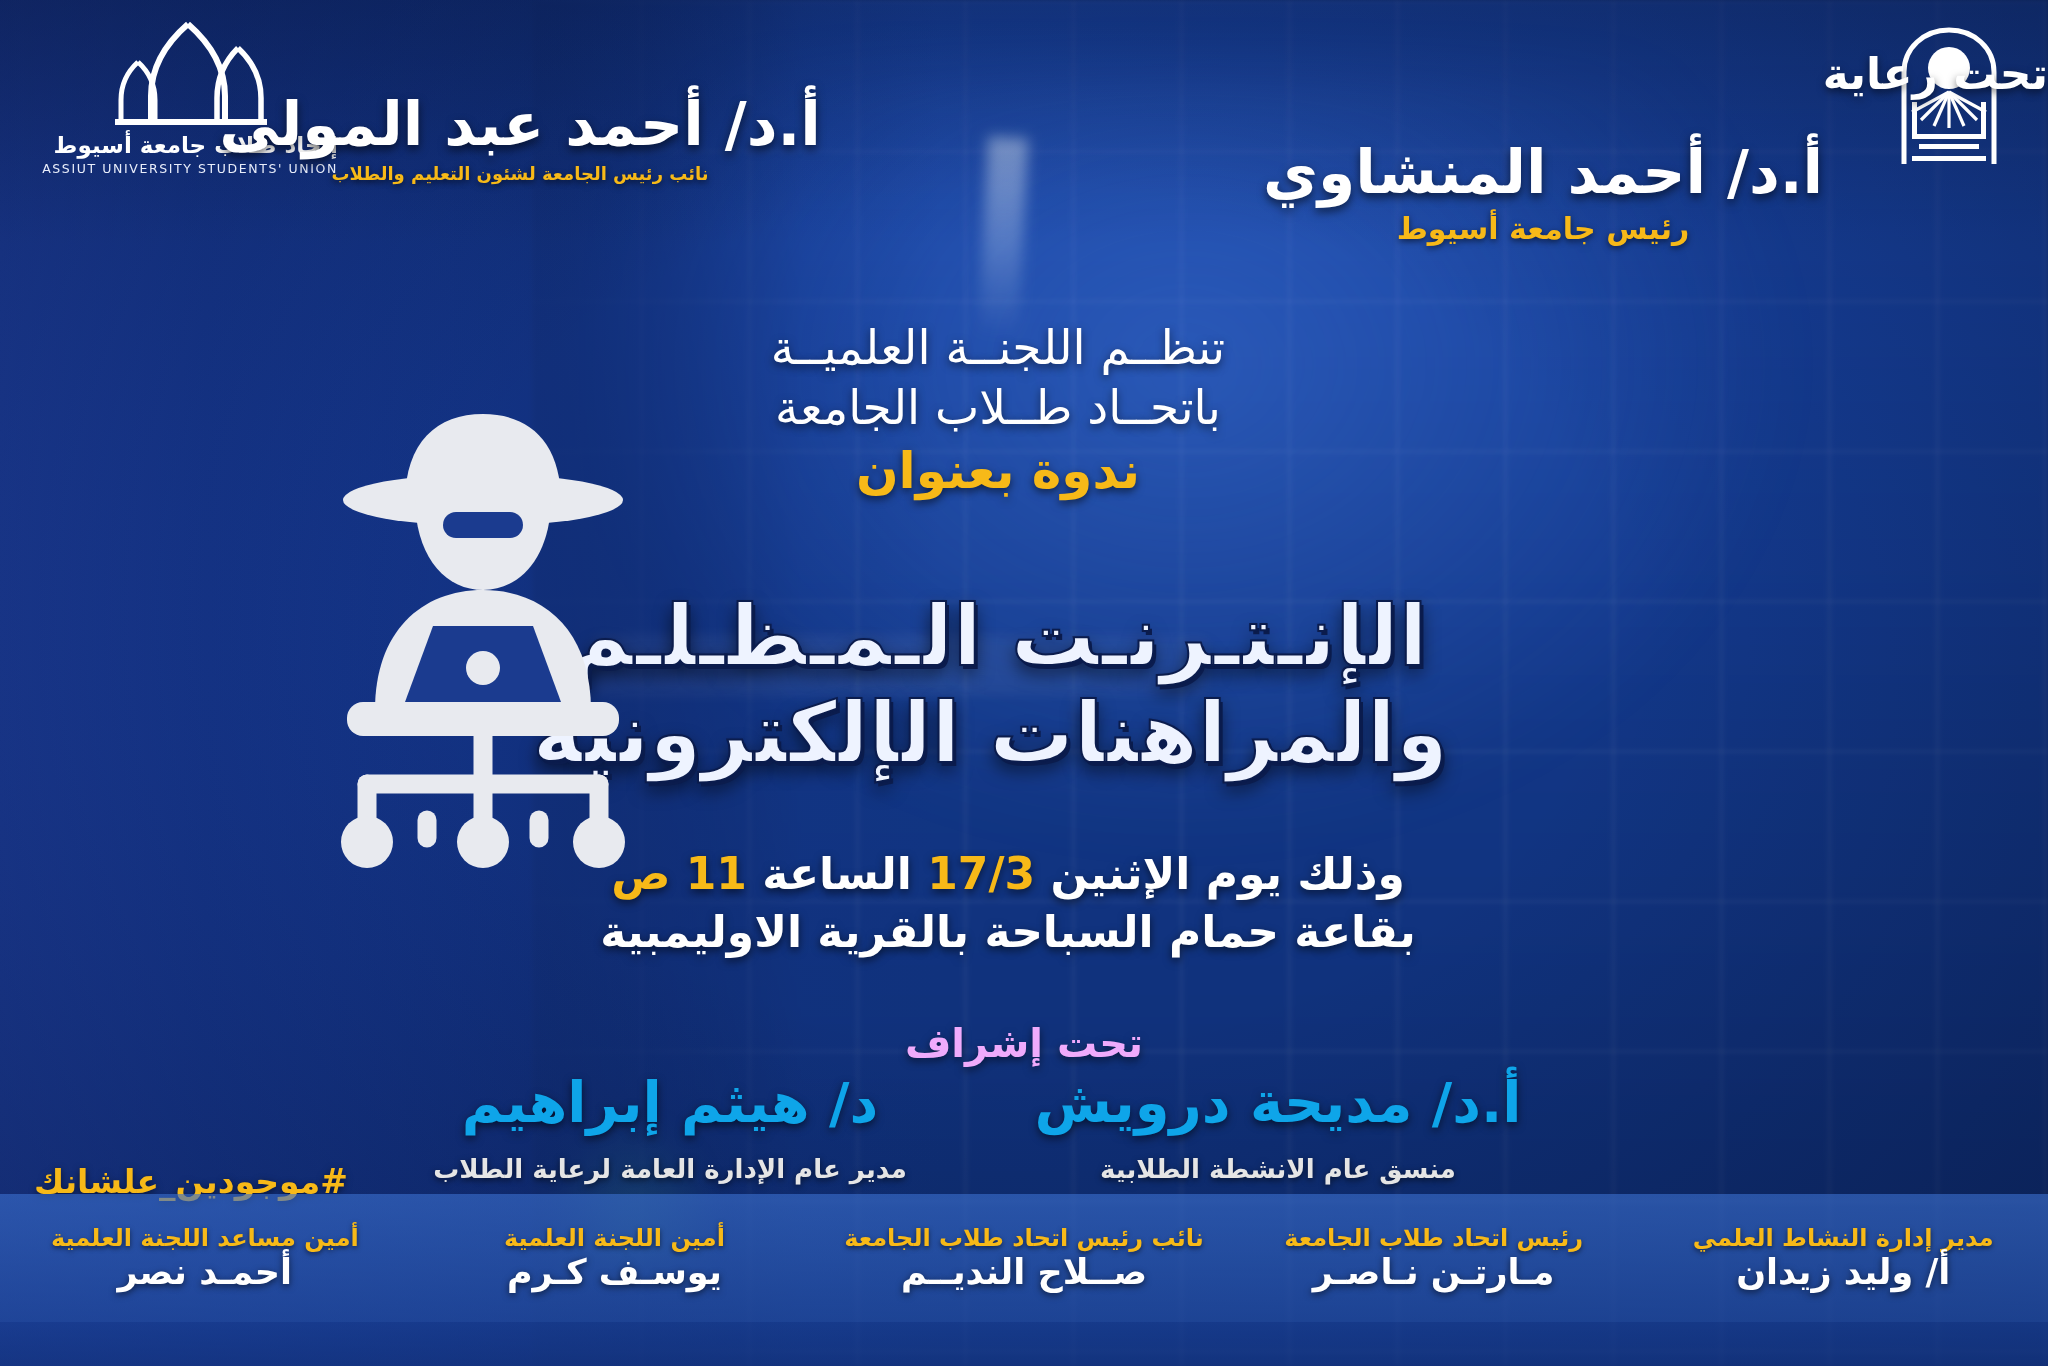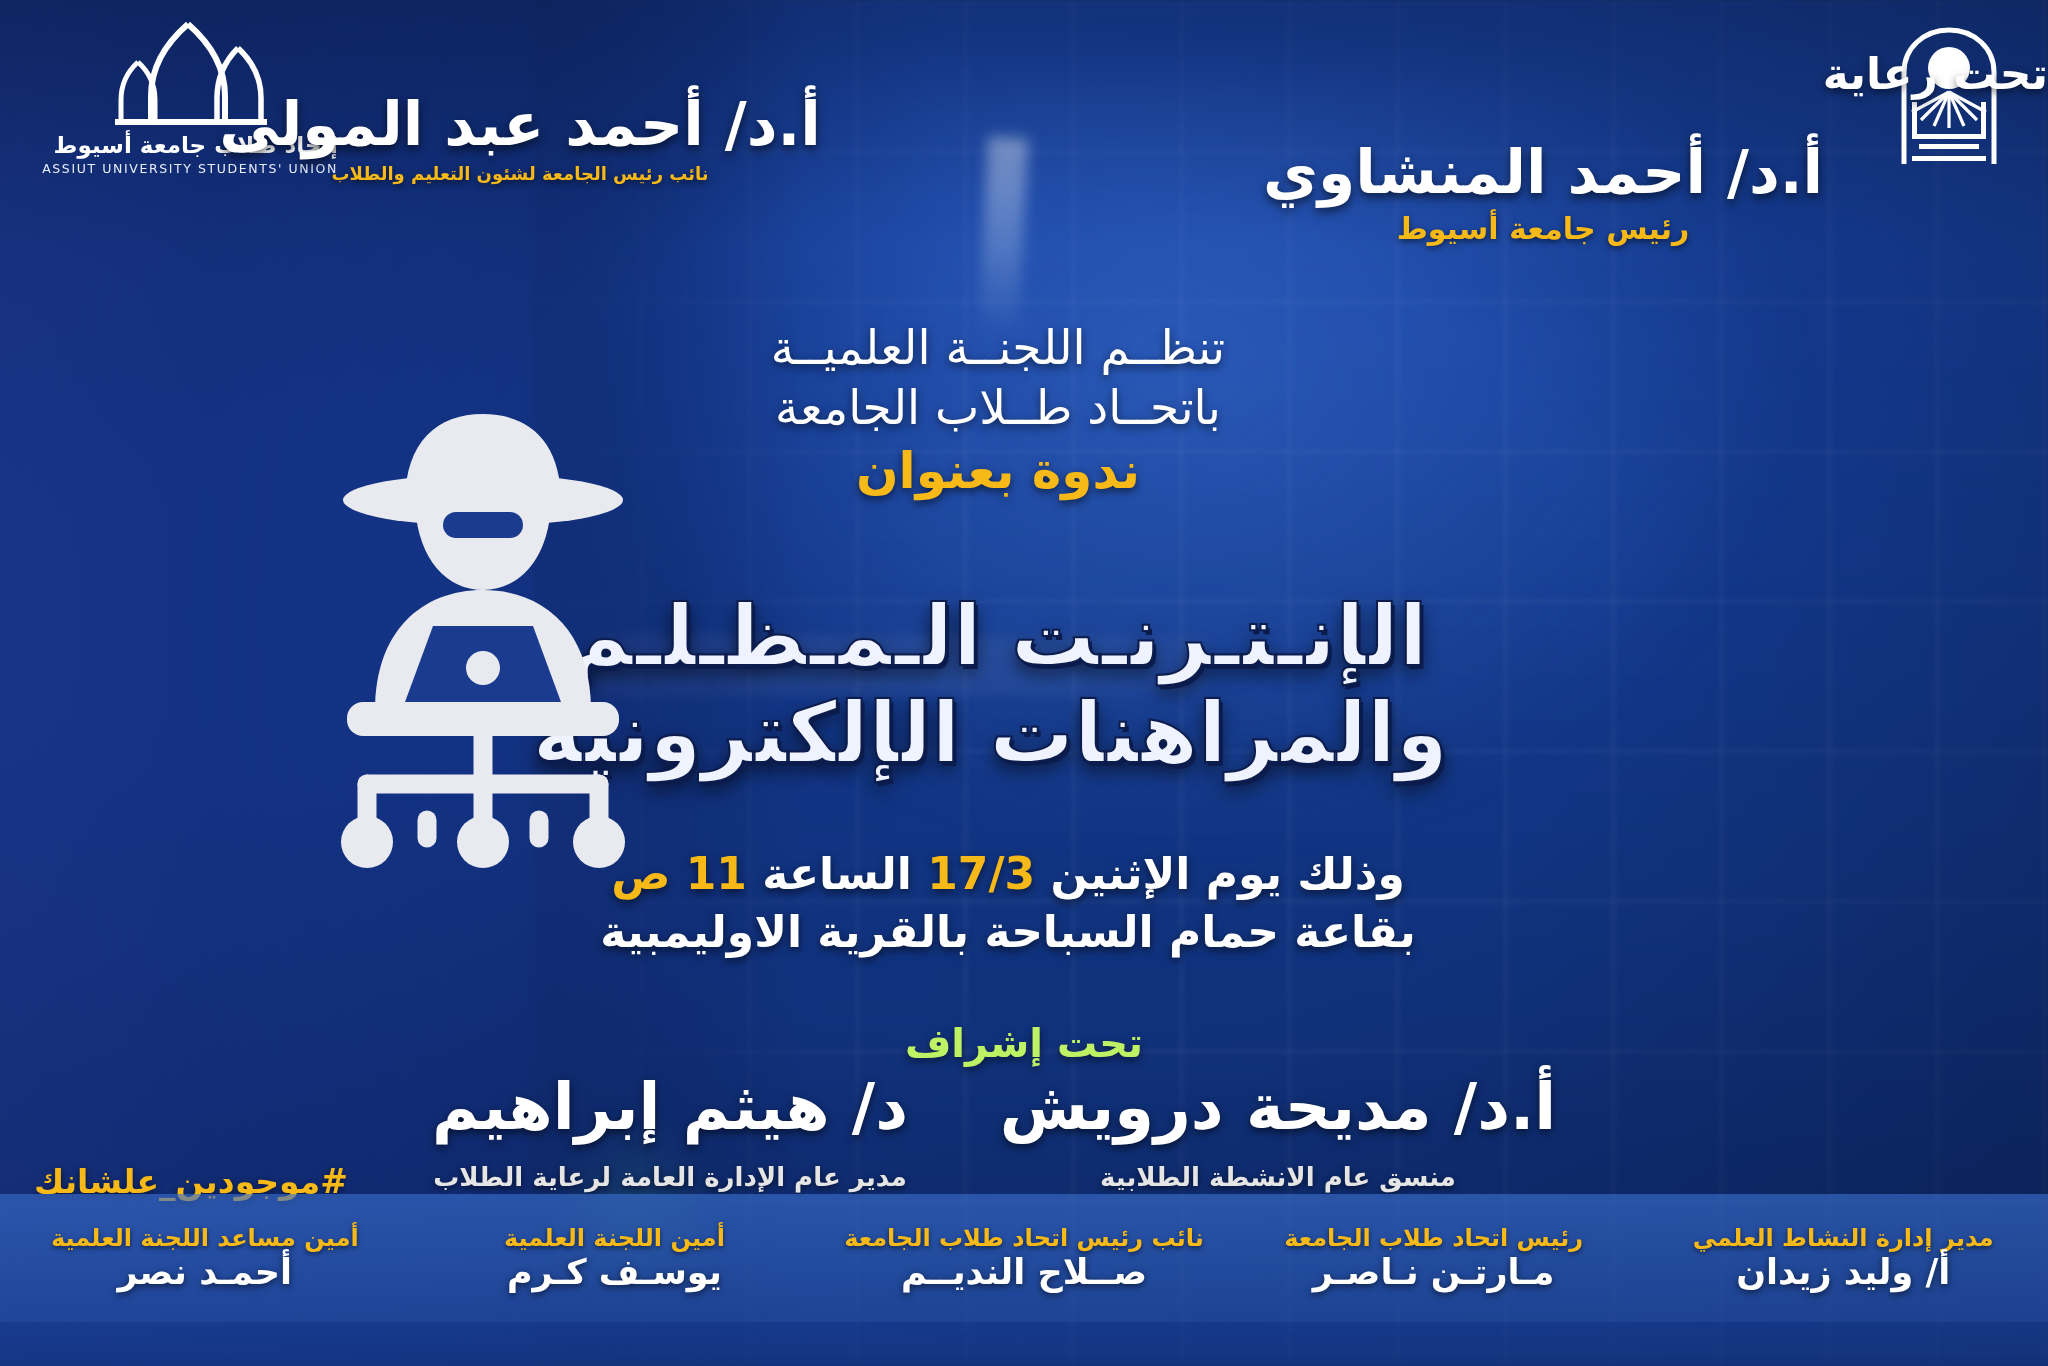--- a/index.html
+++ b/index.html
@@ -128,27 +128,27 @@
     position:absolute;right:580px;top:845px;width:920px;text-align:center;
   }
   .when-line{
     font-size:44px;font-weight:bold;color:#fff;line-height:1.32;
     text-shadow:0 3px 8px rgba(0,0,0,.6);white-space:nowrap;
   }
   .when-line .g{color:#f7b918;}
 
   .supervise-label{
     position:absolute;left:0;right:0;top:1020px;text-align:center;
-    font-size:40px;font-weight:bold;color:#bef264;
+    font-size:40px;font-weight:bold;color:#f0abfc;
     text-shadow:0 3px 8px rgba(0,0,0,.55);
   }
   .sup-right{position:absolute;right:460px;top:1072px;width:620px;text-align:center;}
   .sup-left{position:absolute;left:360px;top:1072px;width:620px;text-align:center;}
   .supname{
-    font-size:64px;font-weight:bold;color:#ffffff;line-height:1.1;
+    font-size:56px;font-weight:bold;color:#0ea5e9;line-height:1.1;
     text-shadow:0 3px 9px rgba(0,0,0,.6);white-space:nowrap;
   }
   .suprole{
     font-size:26px;font-weight:bold;color:#e5e5e5;margin-top:20px;
     text-shadow:0 2px 6px rgba(0,0,0,.6);white-space:nowrap;
   }
 
   .hashtag{
     position:absolute;left:34px;top:1162px;
     font-size:33px;font-weight:bold;color:#f7b918;

